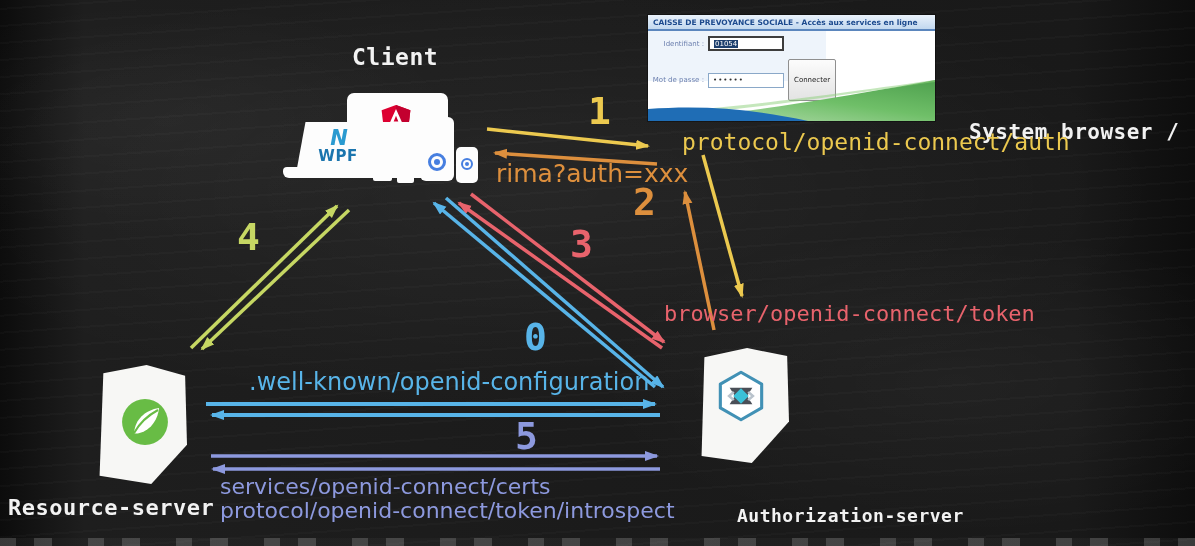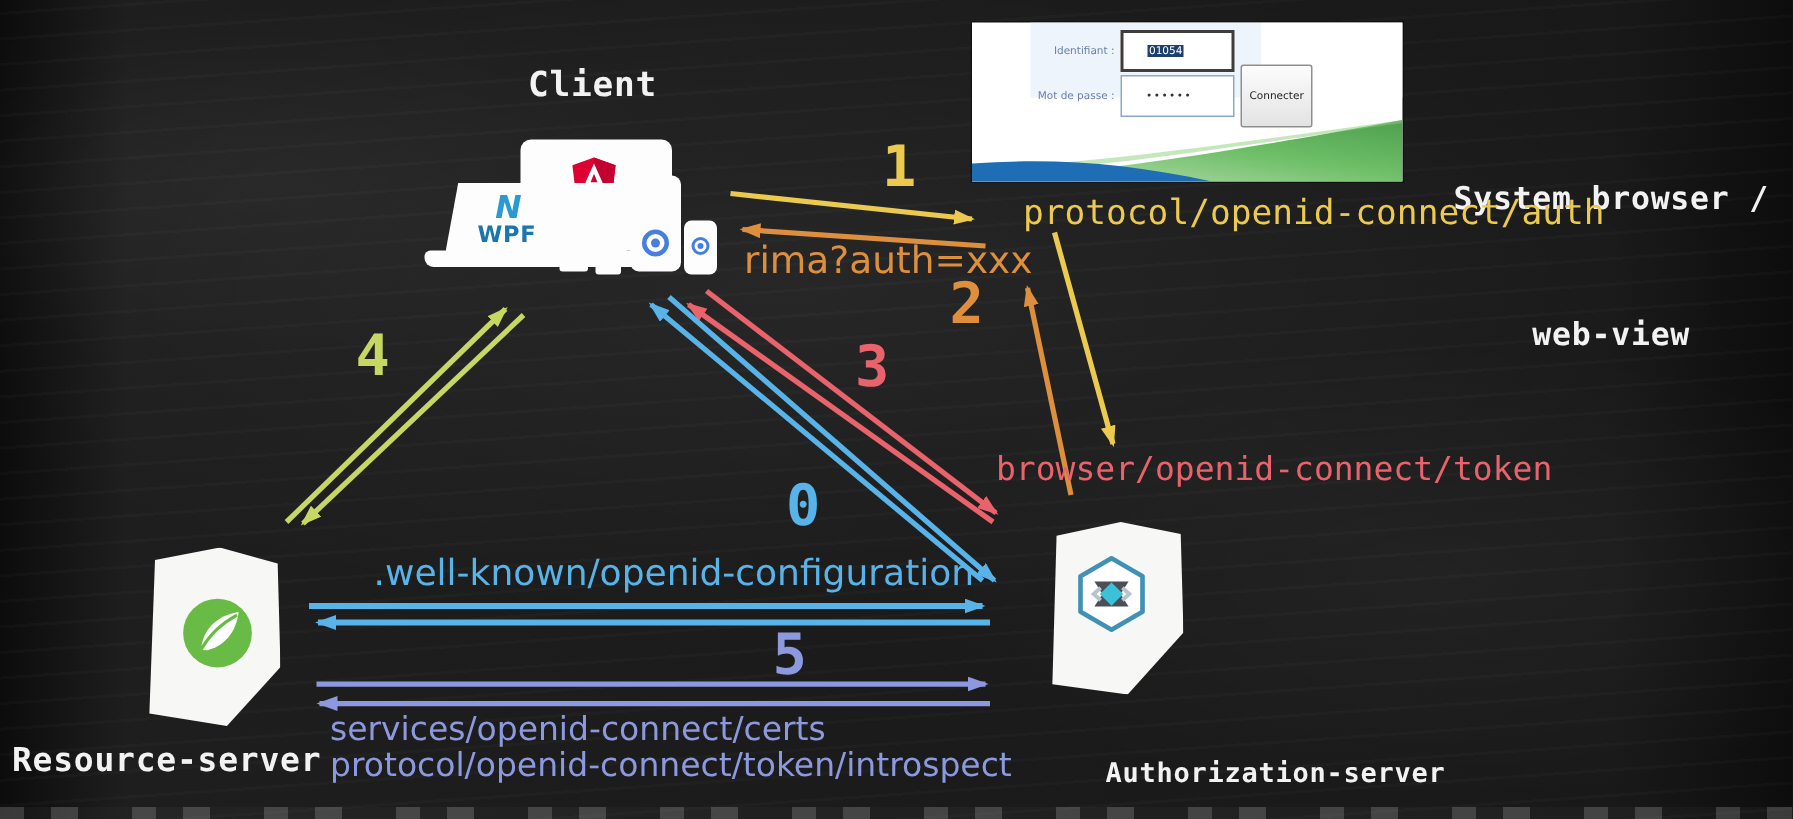--- a/index.html
+++ b/index.html
@@ -64,24 +64,24 @@
     clip-path:polygon(11% 7%, 57% 0, 98% 9%, 100% 67%, 62% 100%, 7% 93%); }
   .as-box { left:696px; top:348px; width:93px; height:115px;
     clip-path:polygon(9% 8%, 55% 0, 98% 7%, 100% 64%, 60% 100%, 6% 94%); }
 
   
   .browser { left:648px; top:15px; width:287px; height:106px; background:#ffffff; overflow:hidden;
     box-shadow:0 0 0 1px rgba(0,0,0,.35); }
   .b-header { height:16px; background:linear-gradient(#eaf2fb,#c2d8ef);
     border-bottom:2px solid #5b86bd; display:flex; align-items:center; padding:0 5px; }
   .b-title { font-size:7.5px; font-weight:bold; color:#1c4a8e; white-space:nowrap; }
-  .b-form { position:relative; height:50px; background:linear-gradient(90deg,#eef4fb 0 62%, #ffffff 62%);margin-left:39px; }
+  .b-form { position:relative; height:50px; background:linear-gradient(90deg,#eef4fb 0 62%, #ffffff 62%); }
   .b-row { position:absolute; display:flex; align-items:center; gap:4px; }
   .b-label { font-size:7px; color:#6b7fae; width:52px; text-align:right; }
-  .b-input { background:#fff; height:28px; display:flex; align-items:center; padding:0 16px; }
+  .b-input { background:#fff; height:15px; display:flex; align-items:center; padding:0 4px; }
   .b-input.focused { width:76px; border:2px solid #3d3d3d; }
   .b-input.plain   { width:76px; border:1px solid #8aa8c8; }
   .b-sel { background:#1c3f6e; color:#fff; font-size:7px; padding:0 1px; }
   .b-pass { font-size:7px; color:#333; letter-spacing:1px; }
   .b-btn { font-size:7px; color:#222; background:linear-gradient(#fcfcfc,#e3e3e3);
     border:1px solid #8f8f8f; border-radius:2px; padding:16px 5px; }
   .b-waves { position:absolute; left:0; bottom:0; width:287px; height:42px; }
 
   svg.overlay { position:absolute; left:0; top:0; pointer-events:none; }
 </style>
@@ -114,20 +114,23 @@
 
 <div class="abs tablet"></div>
 <span class="ionic-ring" style="left:428px; top:153px; width:18px; height:18px;"></span>
 <span class="ionic-dot" style="left:434px; top:159px; width:6px; height:6px;"></span>
 
 <div class="abs phone"></div>
 <span class="ionic-ring" style="left:461px; top:158px; width:12px; height:12px; border-width:2px;"></span>
 <span class="ionic-dot" style="left:465px; top:162px; width:4px; height:4px;"></span>
 
 <div class="abs browser">
+  <div class="b-header">
+    <span class="b-title">CAISSE DE PREVOYANCE SOCIALE - Accès aux services en ligne</span>
+  </div>
   <div class="b-form">
     <div class="b-row" style="left:4px; top:5px;">
       <span class="b-label">Identifiant :</span>
       <span class="b-input focused">
         <span class="b-sel">01054</span>
       </span>
     </div>
     <div class="b-row" style="left:4px; top:28px;">
       <span class="b-label">Mot de passe :</span>
       <span class="b-input plain">
@@ -145,21 +148,20 @@
       </linearGradient>
     </defs>
     <path d="M0,40 C70,38 150,26 287,1 L287,42 L0,42 Z" fill="url(#gg)"></path>
     <path d="M0,36 C80,34 150,22 287,3 L287,1 C150,20 80,30 0,33 Z" fill="#8ccf7a" opacity=".5"></path>
     <path d="M0,30 C55,26 105,30 160,42 L0,42 Z" fill="#1f6db5"></path>
   </svg>
 </div>
 
 <div class="abs node-label" style="left:969px; top:56px; font-size:21px; line-height:1.45;text-align:center;">
   <div>System browser /</div>
-  <div>web-view</div>
 </div>
 
 <div class="abs srv-box rs-box"></div>
 <div class="abs" style="left:120px; top:397px; width:50px; height:50px;">
   <svg width="50" height="50" viewBox="0 0 48 48">
     <circle cx="24" cy="24" r="22" fill="#68bc45"></circle>
     <path d="M13.5 34.5 C14.5 21.5 24 12.5 37.5 10.5 C36.5 20 31 31.5 18 34.8 C16.2 35.2 14.6 35 13.5 34.5 Z" fill="#ffffff"></path>
     <path d="M13.5 34.5 C19.5 24 28 17 36.5 12.5" stroke="#68bc45" stroke-width="2" fill="none"></path>
   </svg>
 </div>

